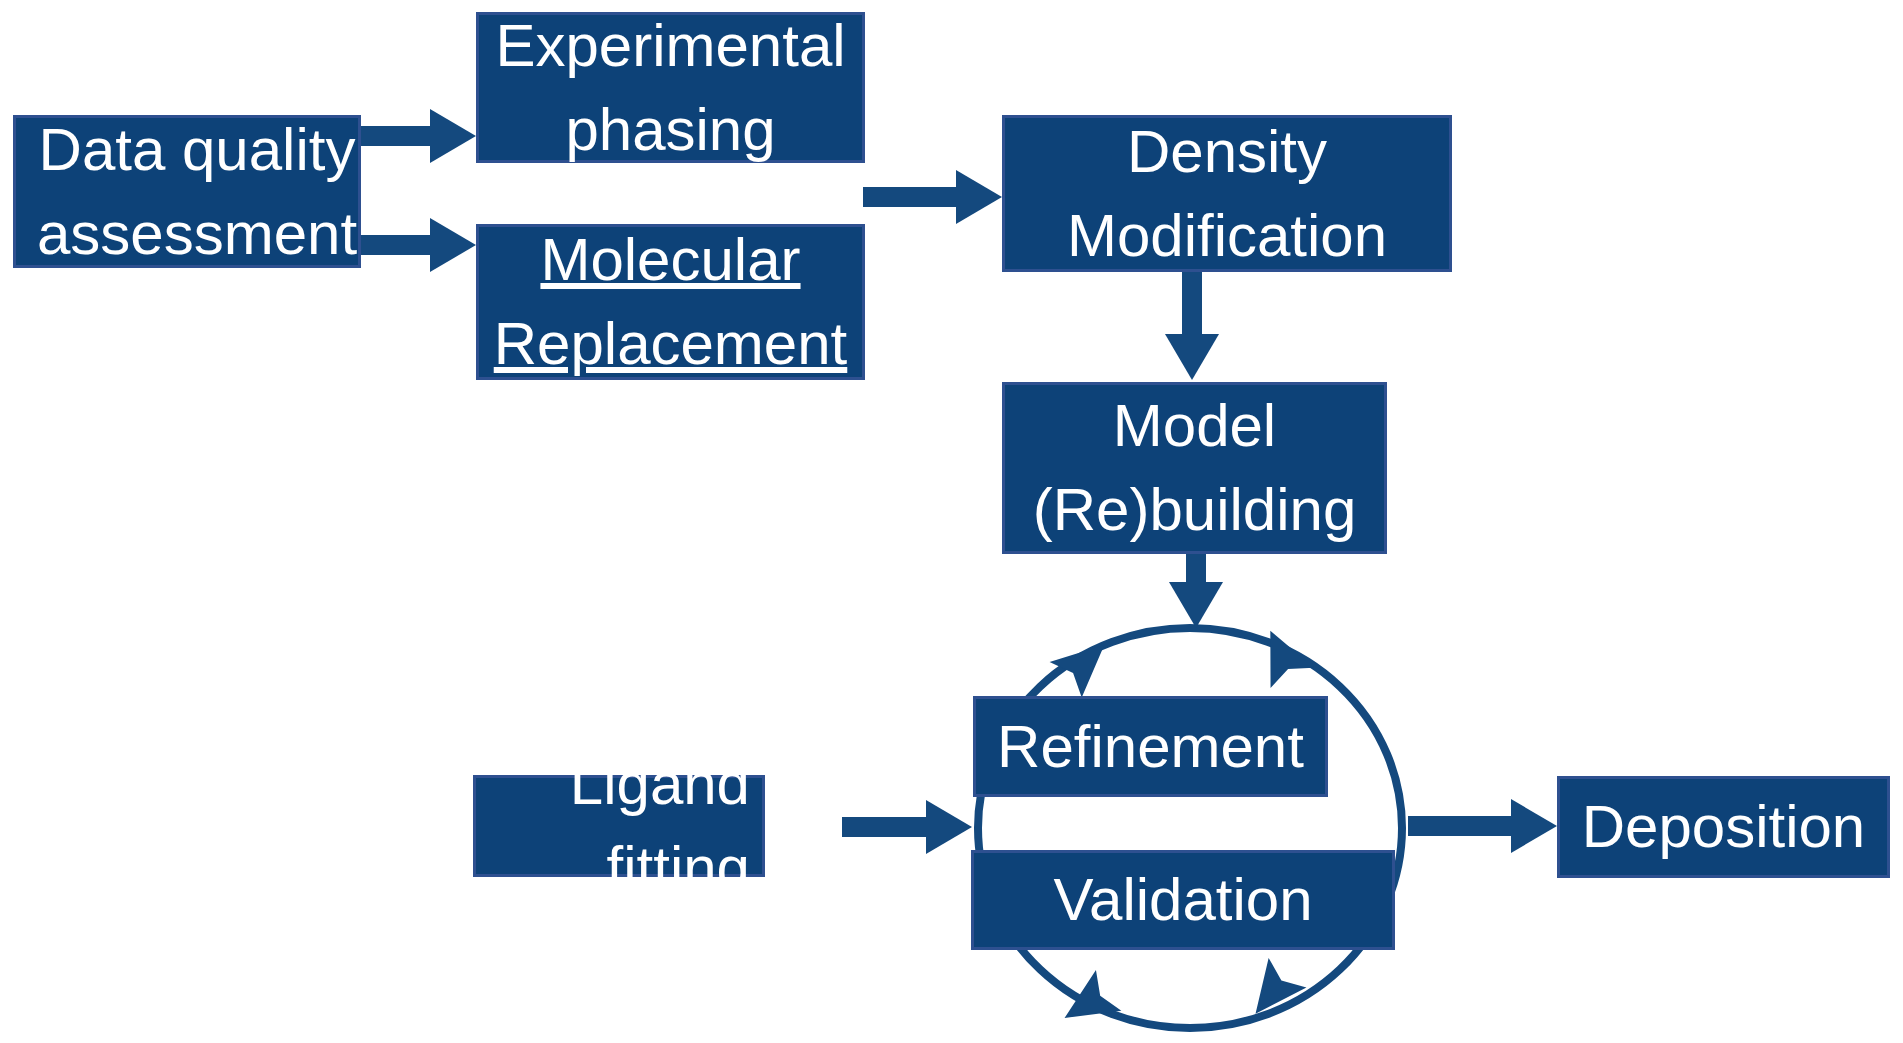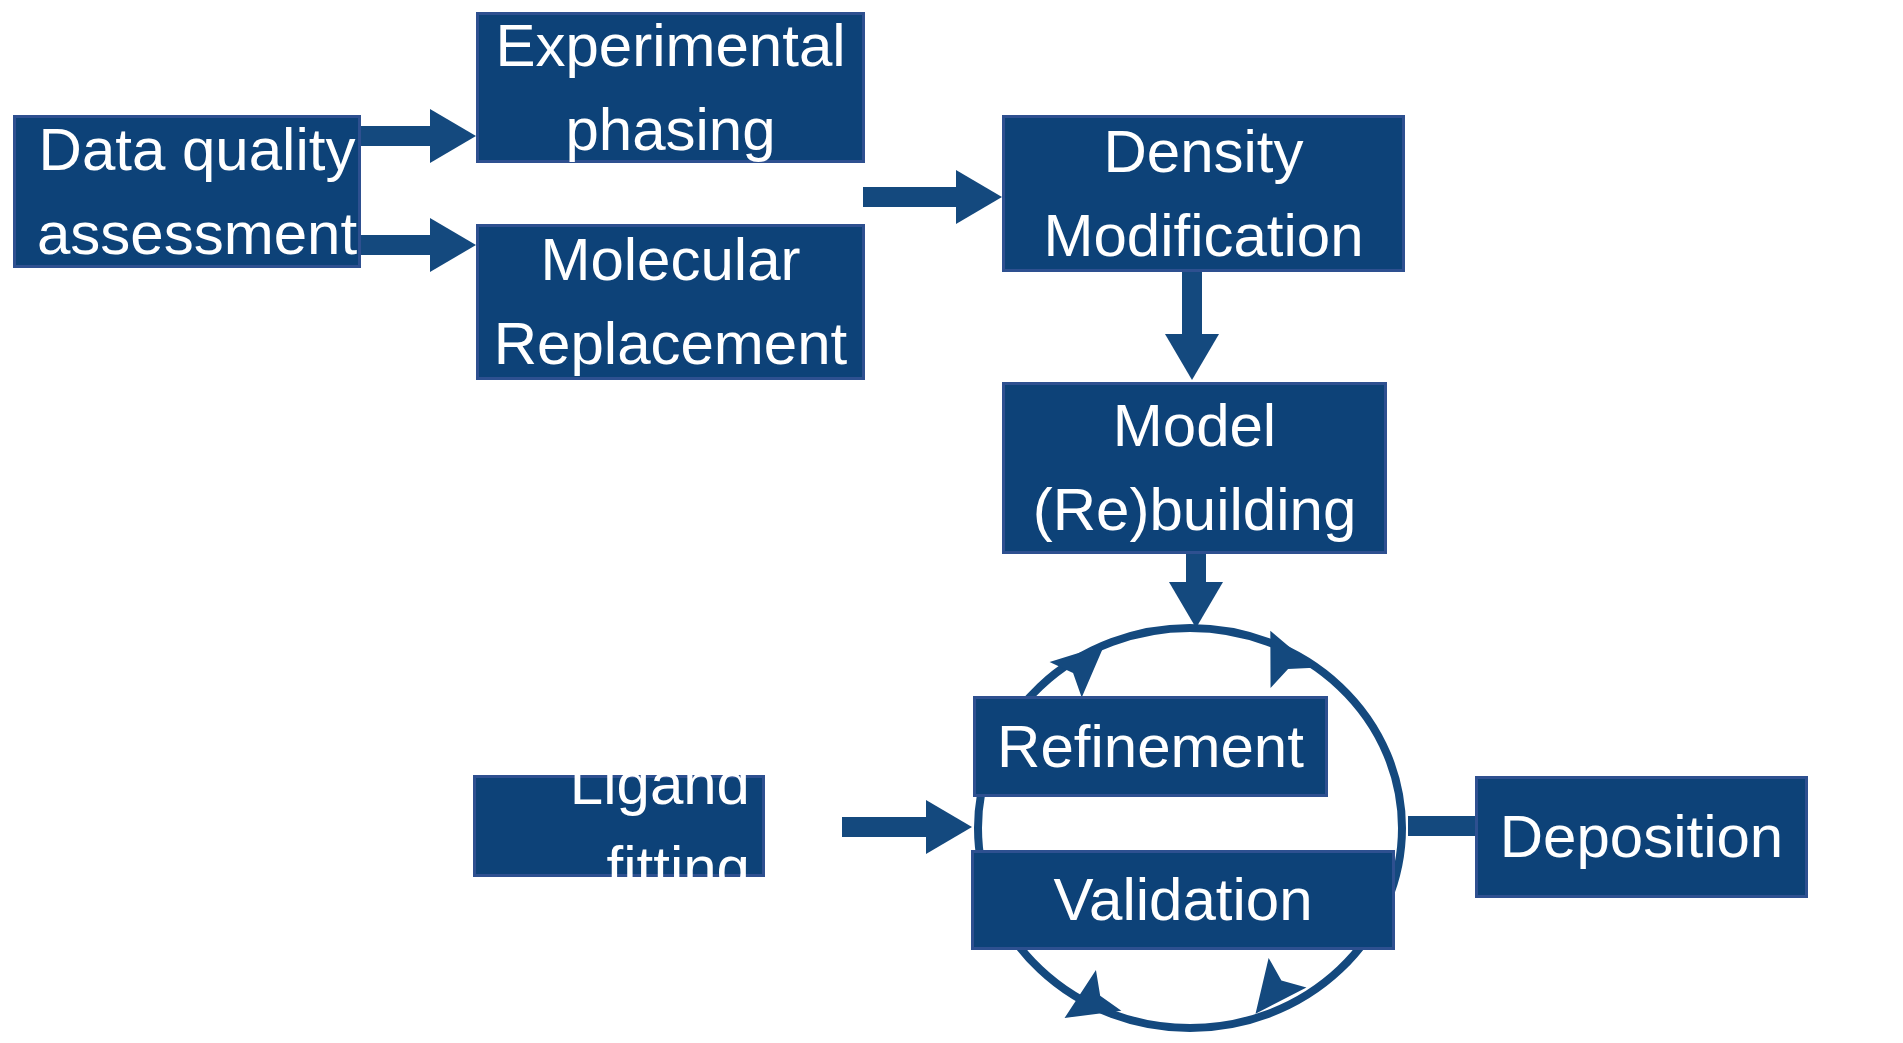--- a/index.html
+++ b/index.html
@@ -83,41 +83,41 @@
   </svg>
 
   <div class="box" style="left: 13px; top: 115px; width: 348px; height: 153px; padding-left: 32px;">
     <span>Data quality assessment</span>
   </div>
 
   <div class="box" style="left: 476px; top: 12px; width: 389px; height: 151px;">
     <span>Experimental phasing</span>
   </div>
 
-  <div class="box" style="left: 476px; top: 224px; width: 389px; height: 156px;">
+  <div class="box" style="left: 476px; top: 224px; width: 389px; height: 156px; text-decoration: underline;">
     <span>Molecular Replacement</span>
   </div>
 
-  <div class="box" style="left: 1002px; top: 115px; width: 403px; height: 157px;">
+  <div class="box" style="left: 1002px; top: 115px; width: 450px; height: 157px;">
     <span>Density Modification</span>
   </div>
 
   <div class="box" style="left: 1002px; top: 382px; width: 385px; height: 172px;">
     <span>Model (Re)building</span>
   </div>
 
   <div class="box" style="left: 973px; top: 696px; width: 355px; height: 101px;">
     <span>Refinement</span>
   </div>
 
   <div class="box" style="left: 971px; top: 850px; width: 424px; height: 100px;">
     <span>Validation</span>
   </div>
 
   <div class="box" style="left: 473px; top: 775px; width: 292px; height: 102px; text-align: right;">
     <span>Ligand fitting</span>
   </div>
 
-  <div class="box" style="left: 1475px; top: 776px; width: 333px; height: 122px; text-align: right;">
+  <div class="box" style="left: 1557px; top: 776px; width: 333px; height: 102px; text-align: right;">
     <span>Deposition</span>
   </div>
 
 </div>
 
 </body></html>

